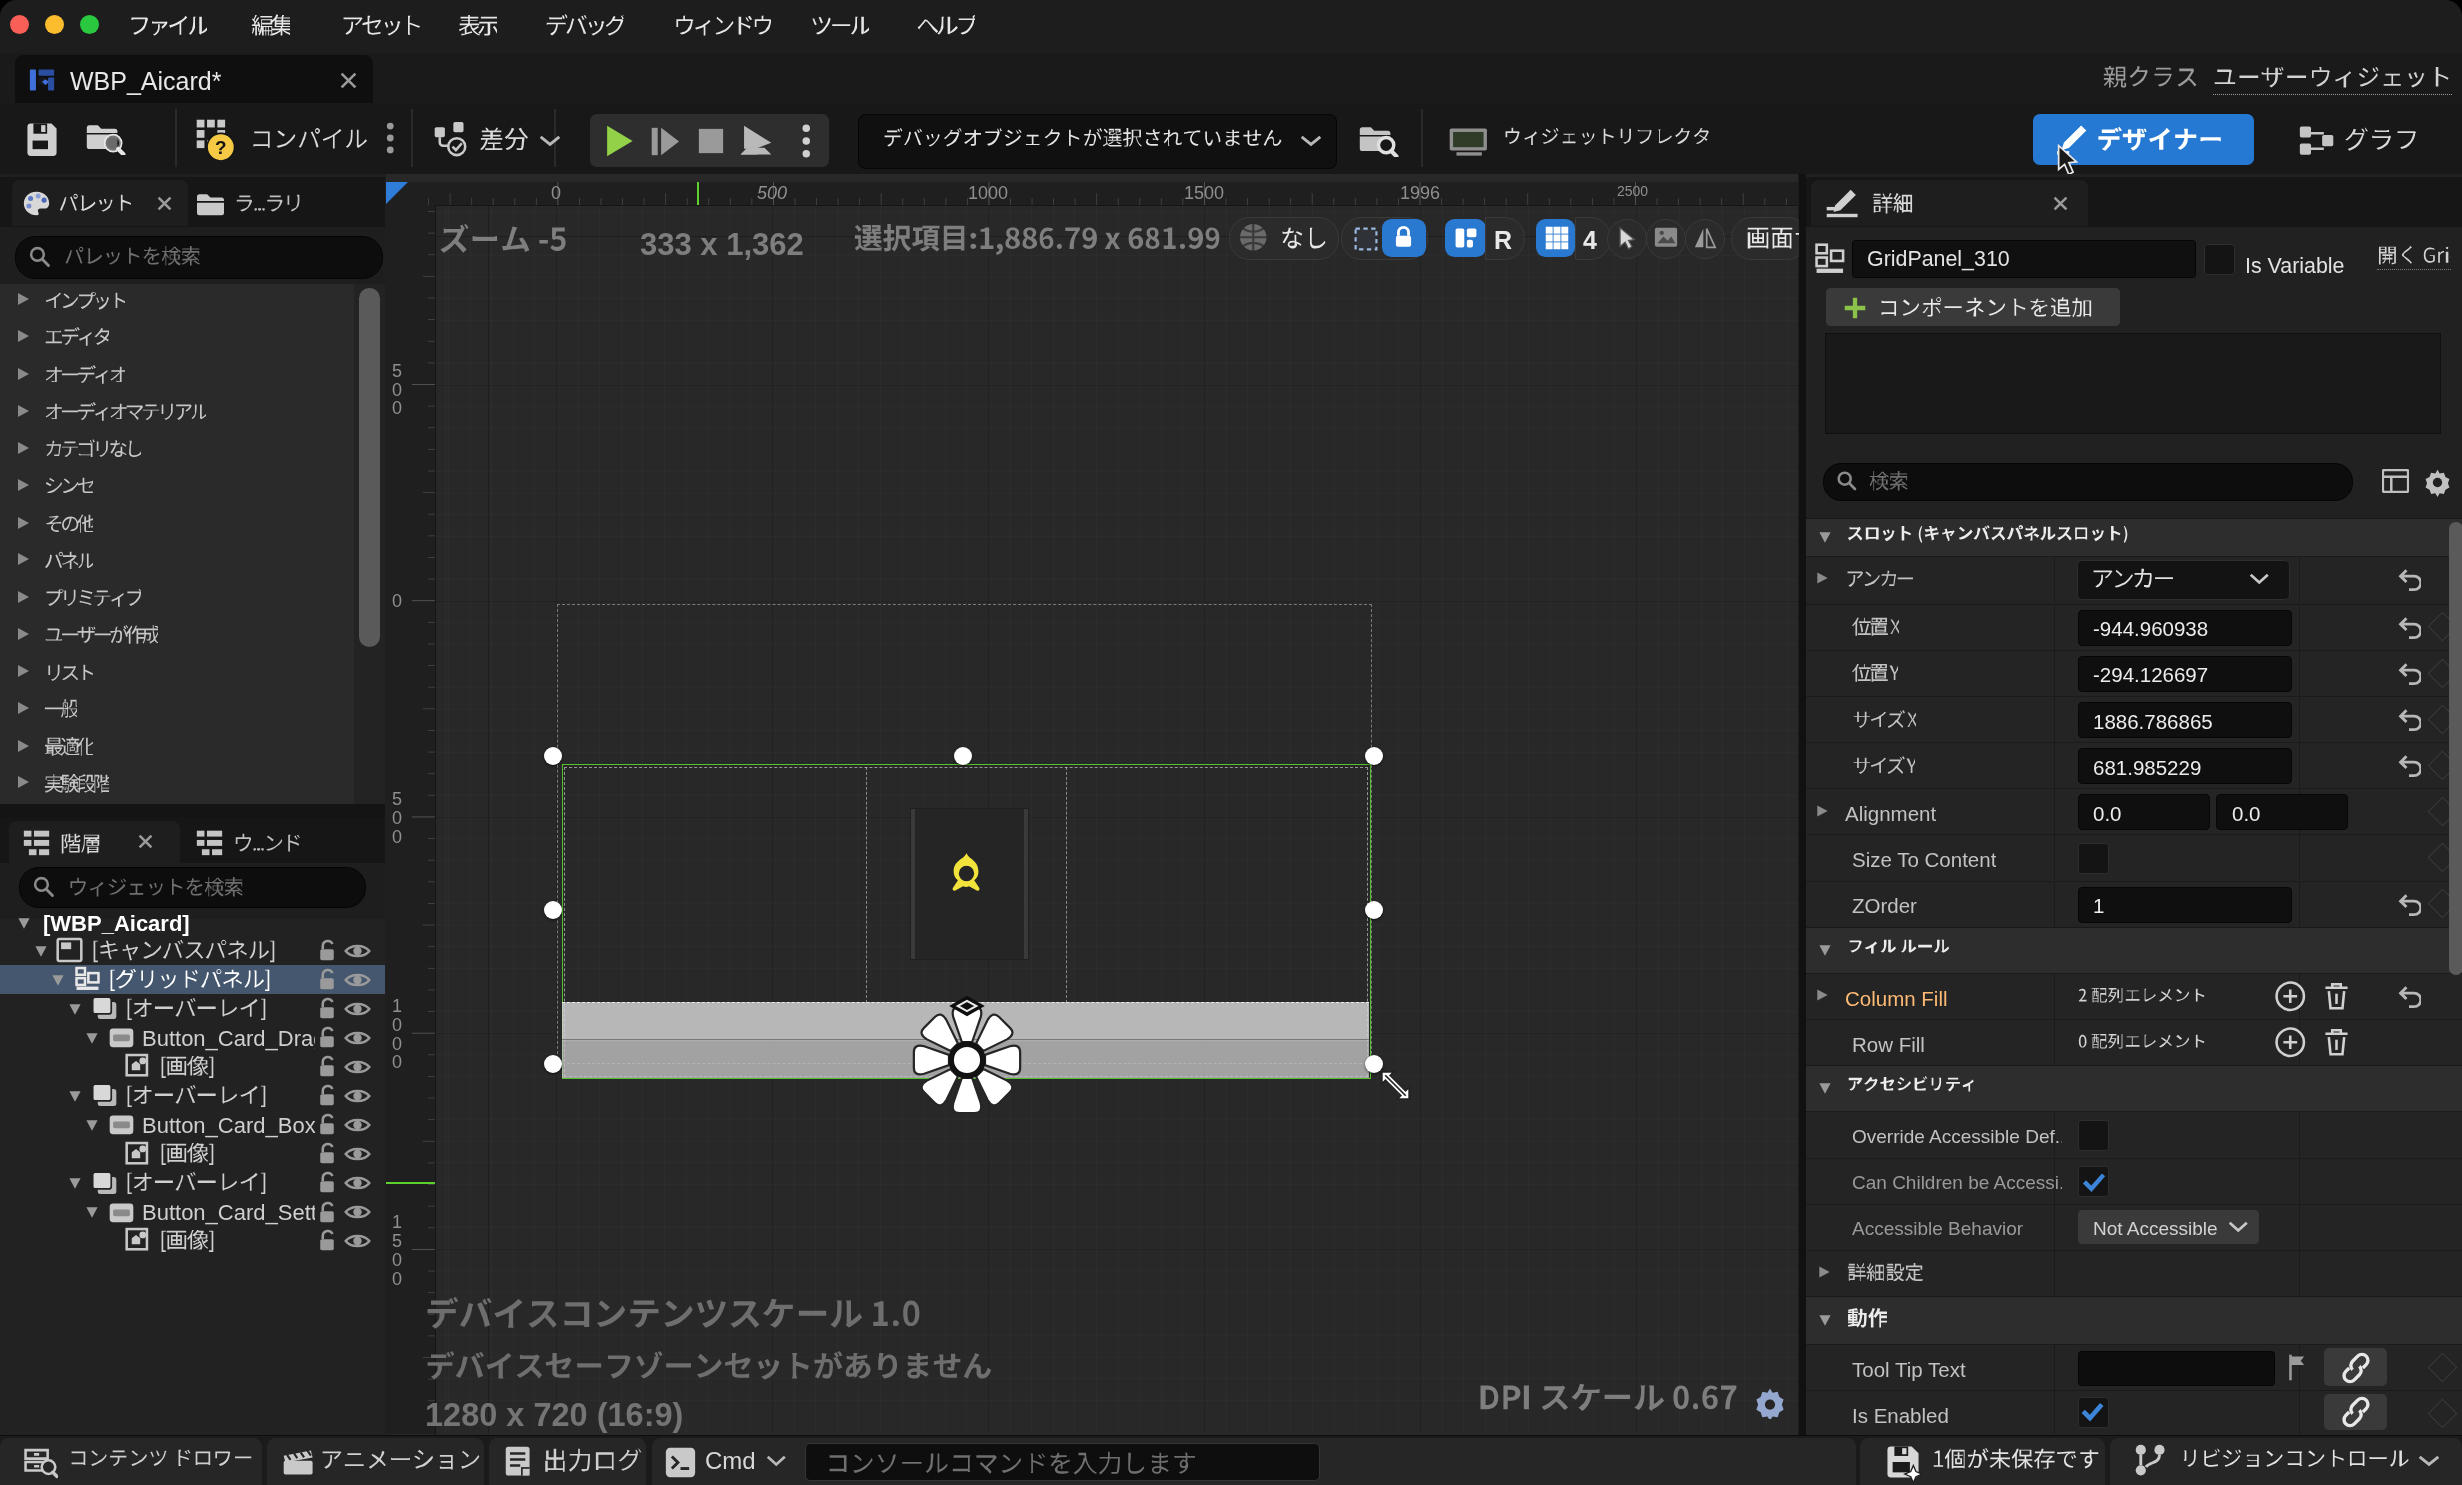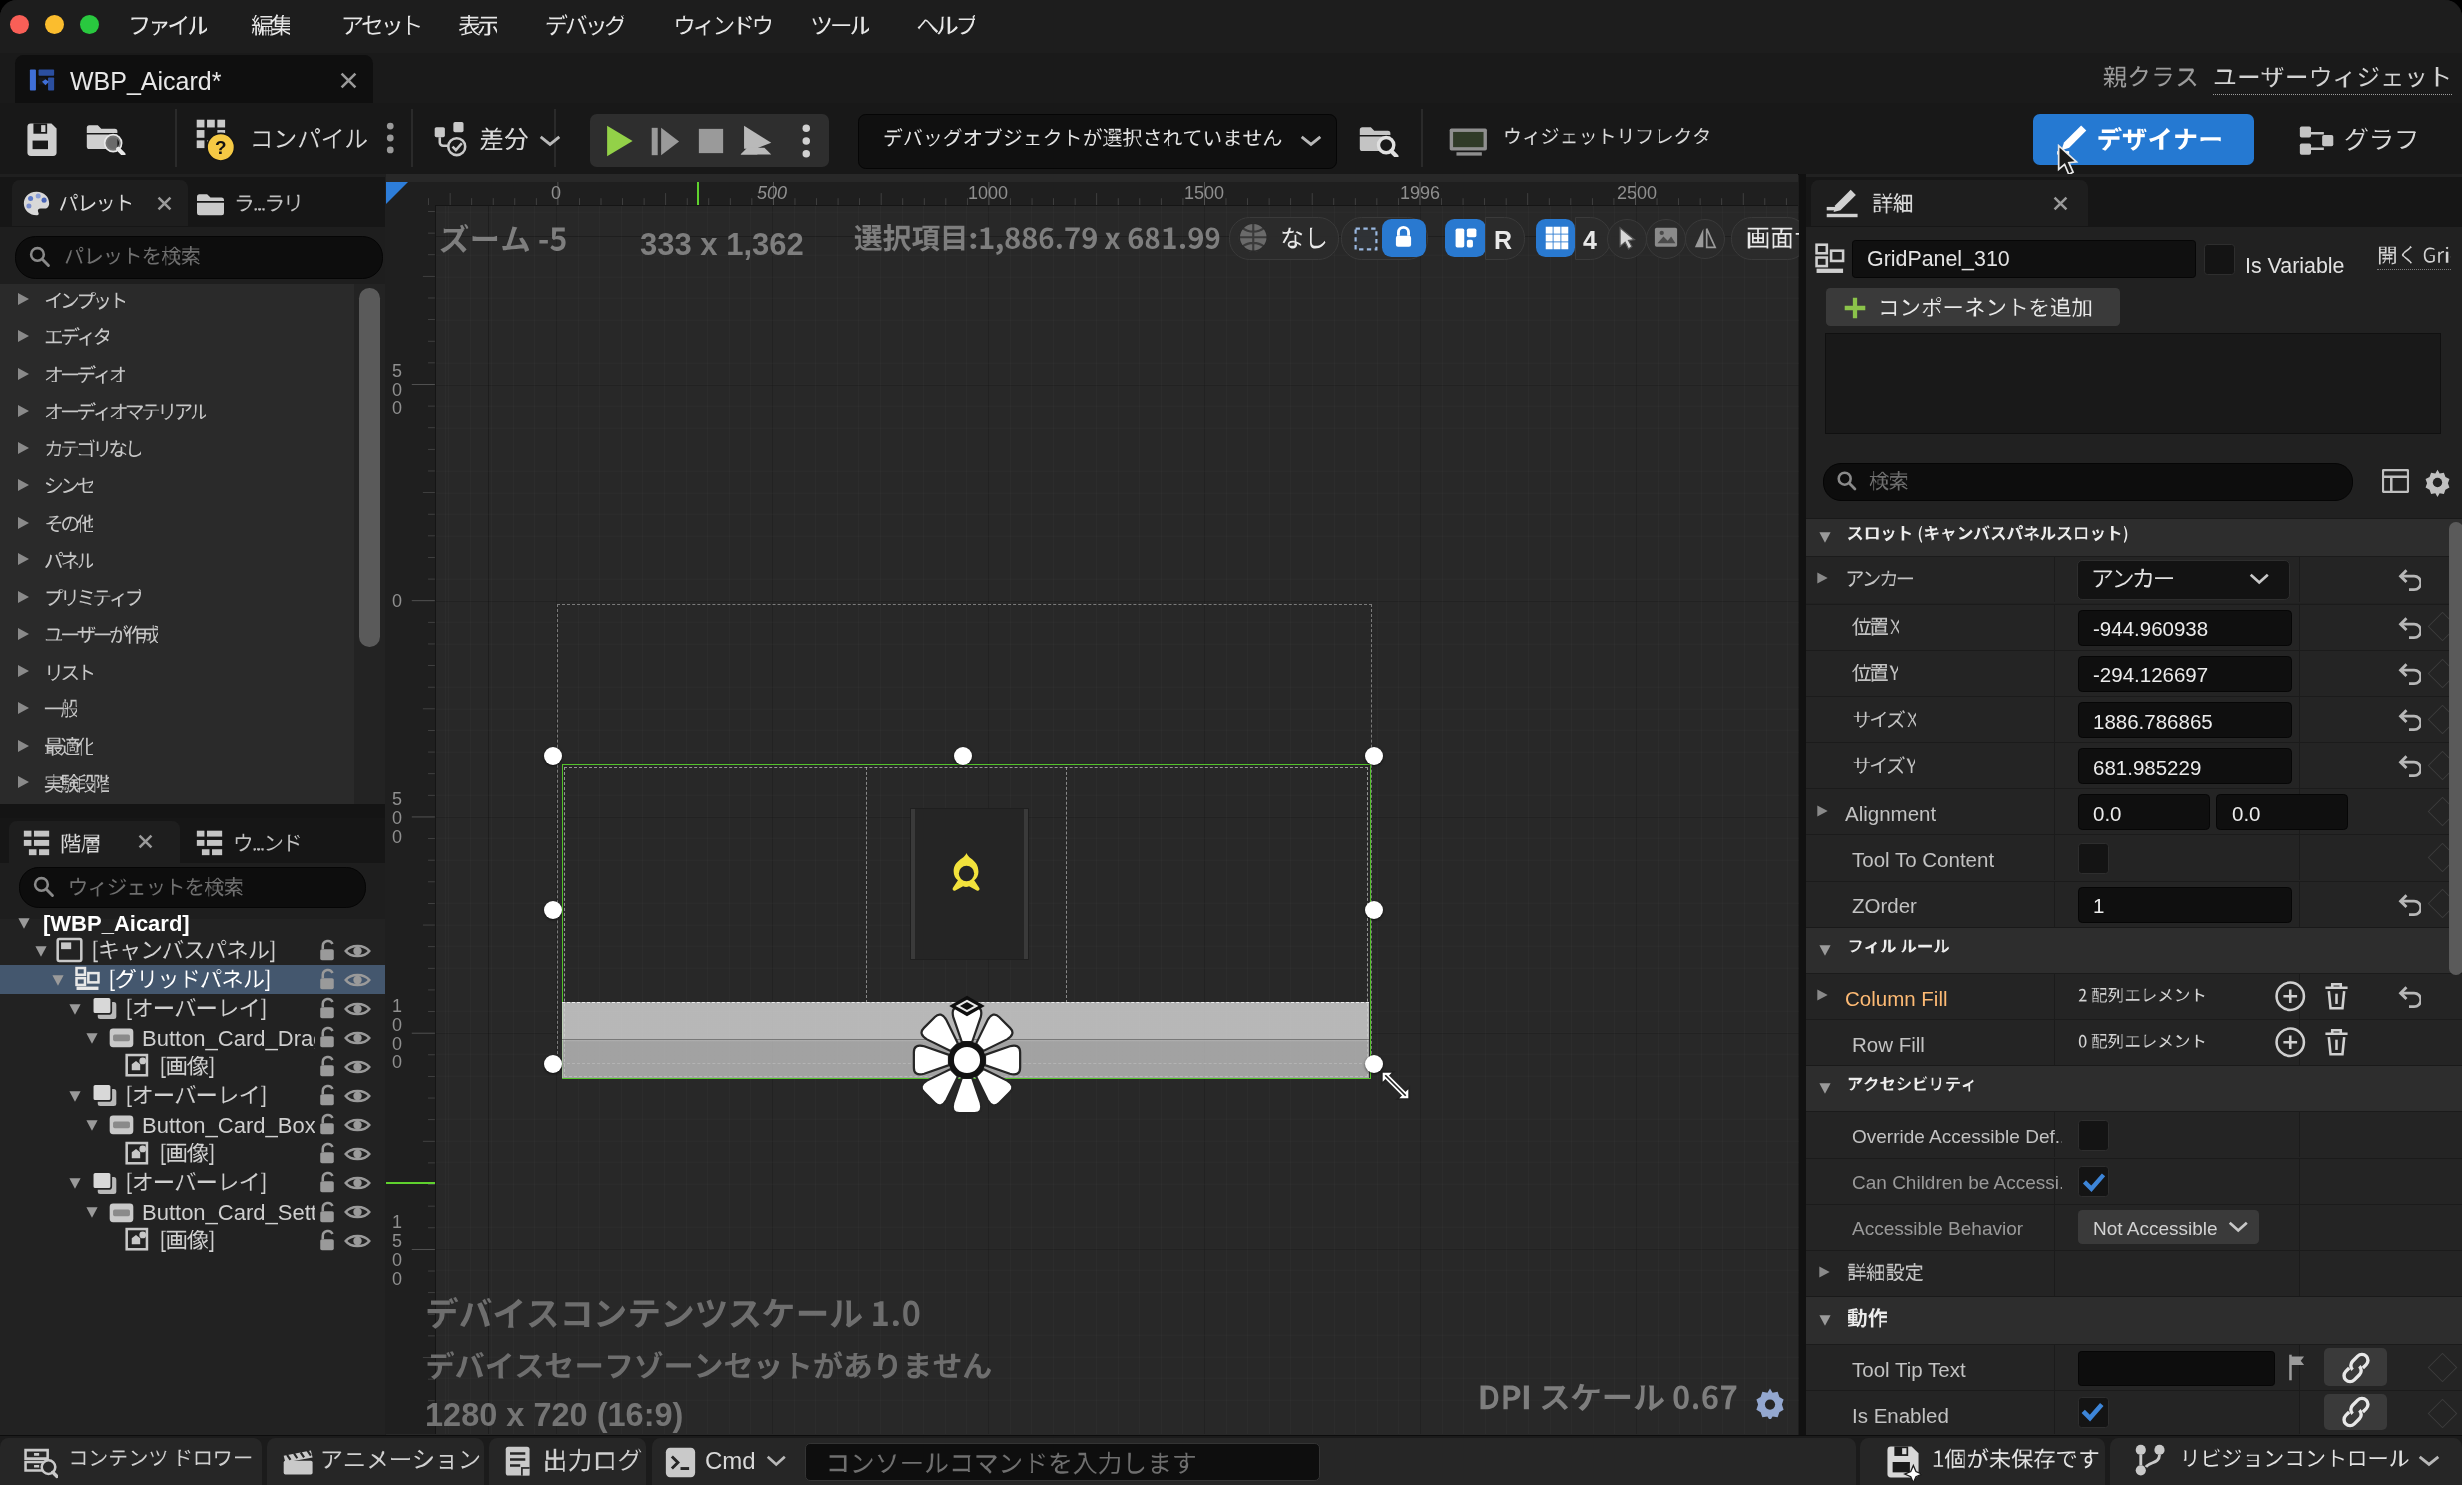--- a/index.html
+++ b/index.html
@@ -768,21 +768,21 @@
         <rect x="1590.0" y="13" width="1" height="14" fill="#454545"></rect>
         <rect x="1615.3" y="19" width="1" height="8" fill="#454545"></rect>
         <rect x="1640.6" y="19" width="1" height="8" fill="#454545"></rect>
       </svg>
     </div>
 <div class="a lt" style="left:551px;top:183px;font-size:18px;color:#8f8f8f;">0</div>
 <div class="a lt" style="left:757px;top:183px;font-size:18px;color:#8f8f8f;font-style:italic;">500</div>
 <div class="a lt" style="left:968px;top:183px;font-size:18px;color:#8f8f8f;">1000</div>
 <div class="a lt" style="left:1184px;top:183px;font-size:18px;color:#8f8f8f;">1500</div>
 <div class="a lt" style="left:1400px;top:183px;font-size:18px;color:#8f8f8f;">1996</div>
-<div class="a lt" style="left:1617px;top:183px;font-size:18px;color:#8f8f8f;">2500</div>
+<div class="a lt" style="left:1617px;top:183px;font-size:14px;color:#8f8f8f;">2500</div>
 <div class="a" style="left:697px;top:182px;width:1.7px;height:23px;background:#5fd12e"></div>
 <div class="a" style="left:386px;top:205px;">
       <svg width="49" height="1229" viewBox="0 0 57 1438" style="display:block">
         <rect x="49" y="-18.2" width="8" height="1" fill="#454545"></rect>
         <rect x="49" y="7.1" width="8" height="1" fill="#454545"></rect>
         <rect x="49" y="32.4" width="8" height="1" fill="#454545"></rect>
         <rect x="49" y="57.7" width="8" height="1" fill="#454545"></rect>
         <rect x="43" y="83.0" width="14" height="1" fill="#454545"></rect>
         <rect x="49" y="108.3" width="8" height="1" fill="#454545"></rect>
         <rect x="49" y="133.6" width="8" height="1" fill="#454545"></rect>
@@ -1219,21 +1219,21 @@
 <div class="a tri-r" style="left:1816px;top:804px;border-left-color:#8a8a8a;transform:scale(0.8)"></div>
 <div class="a lt" style="left:1845px;top:802px;font-size:20.5px;color:#c2c2c2;max-width:217px;overflow:hidden">Alignment</div>
 <div class="a" style="left:2078px;top:794px;width:130px;height:34px;background:#0f0f0f;border-radius:4.3px;border:0.9px solid #060606"></div>
 <div class="a lt" style="left:2093px;top:802px;font-size:20.5px;color:#ececec;">0.0</div>
 <div class="a" style="left:2216px;top:794px;width:130px;height:34px;background:#0f0f0f;border-radius:4.3px;border:0.9px solid #060606"></div>
 <div class="a lt" style="left:2232px;top:802px;font-size:20.5px;color:#ececec;">0.0</div>
 <div class="a" style="left:2432px;top:801px;width:19px;height:19px;border:1.7px solid #3c3c3c;transform:rotate(45deg)"></div>
 <div class="a" style="left:1806px;top:834px;width:657px;height:46px;background:#242424;border-top:0.9px solid #1b1b1b"></div>
 <div class="a" style="left:2054px;top:834px;width:0.9px;height:46px;background:#1b1b1b"></div>
 <div class="a" style="left:2299px;top:834px;width:0.9px;height:46px;background:#1b1b1b"></div>
-<div class="a lt" style="left:1852px;top:848px;font-size:20.5px;color:#c2c2c2;max-width:210px;overflow:hidden">Tool To Content</div>
+<div class="a lt" style="left:1852px;top:848px;font-size:20.5px;color:#c2c2c2;max-width:210px;overflow:hidden">Size To Content</div>
 <div class="a" style="left:2078px;top:843px;width:29px;height:29px;background:#141414;border-radius:3.4px;border:0.9px solid #2e2e2e"></div>
 <div class="a" style="left:2432px;top:847px;width:19px;height:19px;border:1.7px solid #3c3c3c;transform:rotate(45deg)"></div>
 <div class="a" style="left:1806px;top:881px;width:657px;height:46px;background:#242424;border-top:0.9px solid #1b1b1b"></div>
 <div class="a" style="left:2054px;top:881px;width:0.9px;height:46px;background:#1b1b1b"></div>
 <div class="a" style="left:2299px;top:881px;width:0.9px;height:46px;background:#1b1b1b"></div>
 <div class="a lt" style="left:1852px;top:894px;font-size:20.5px;color:#c2c2c2;max-width:210px;overflow:hidden">ZOrder</div>
 <div class="a" style="left:2078px;top:887px;width:212px;height:34px;background:#0f0f0f;border-radius:4.3px;border:0.9px solid #060606"></div>
 <div class="a lt" style="left:2093px;top:894px;font-size:20.5px;color:#ececec;">1</div>
 <div class="a" style="left:2397px;top:891px;">
       <svg width="24" height="27" viewBox="0 0 28 32" style="display:block">

